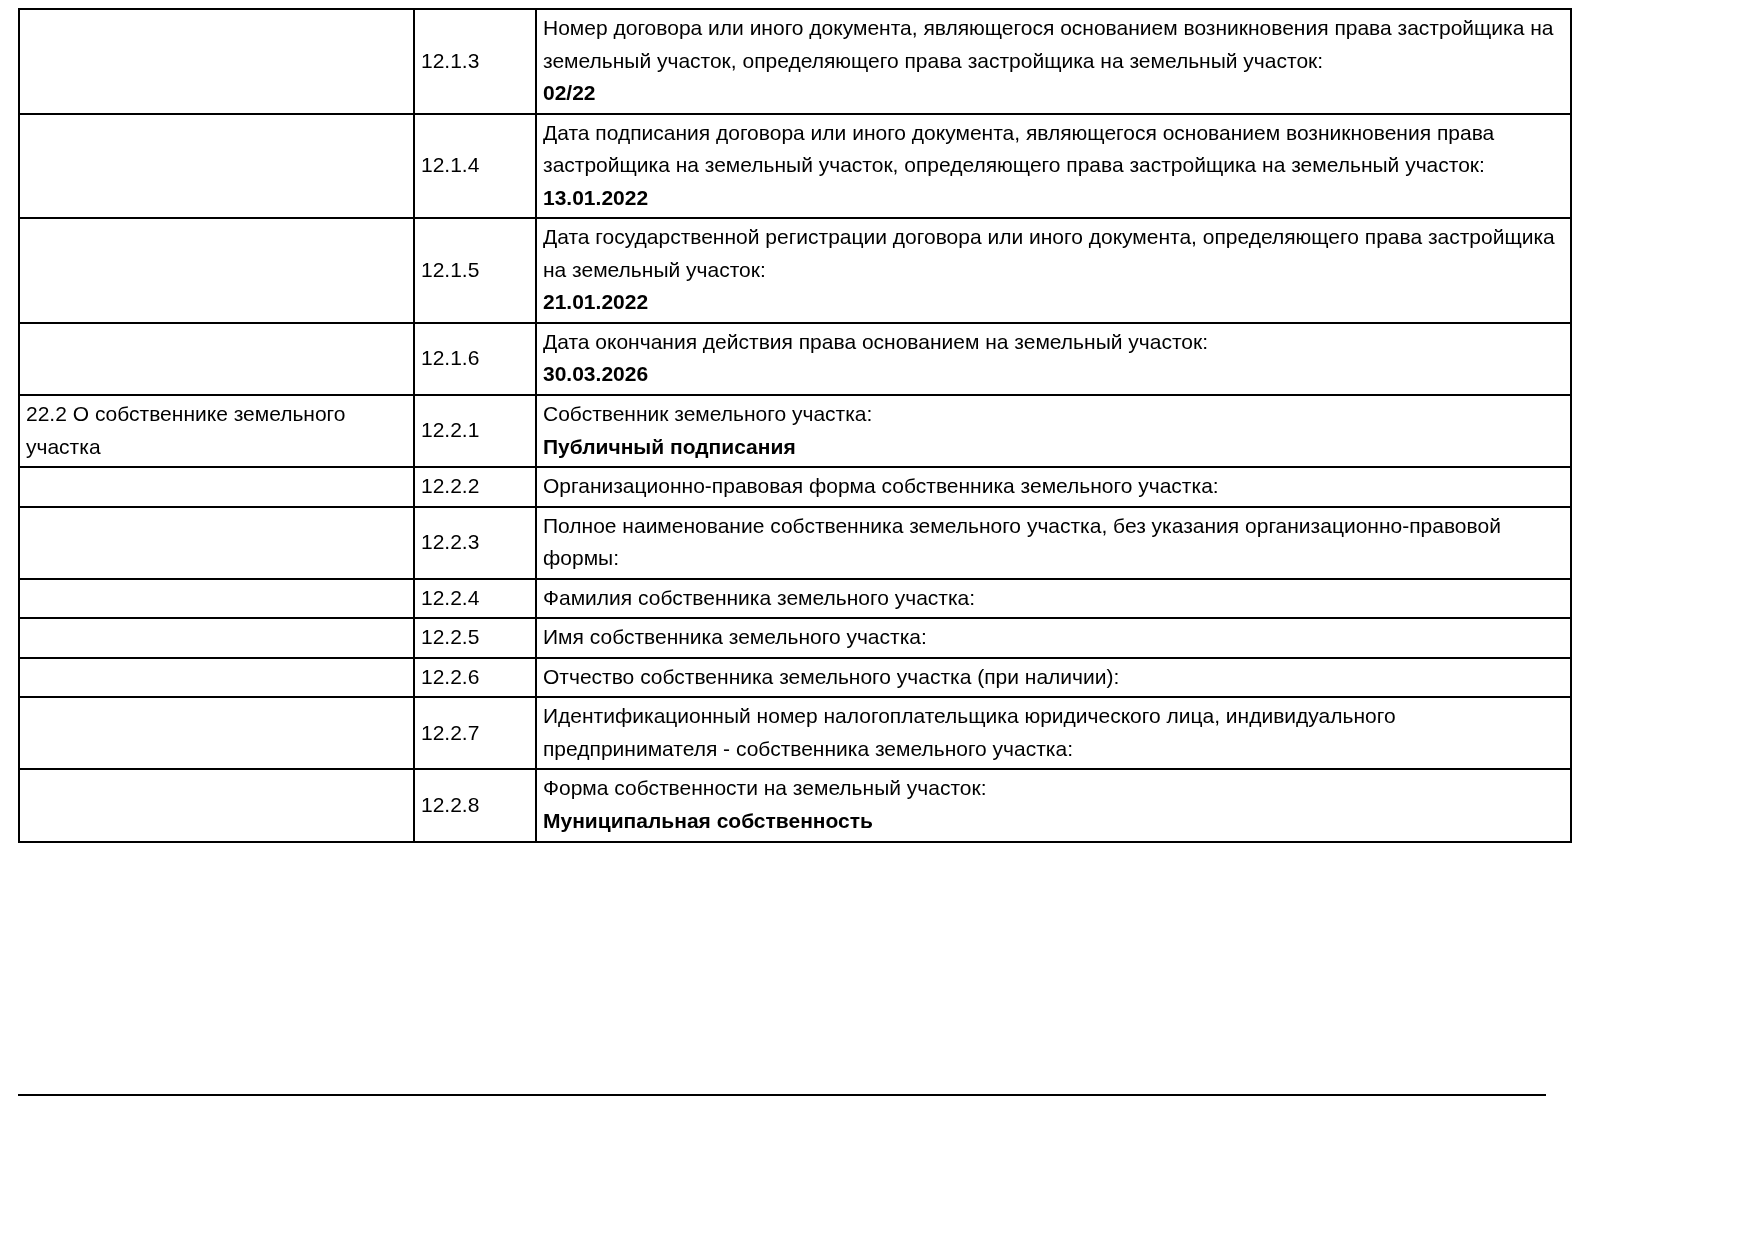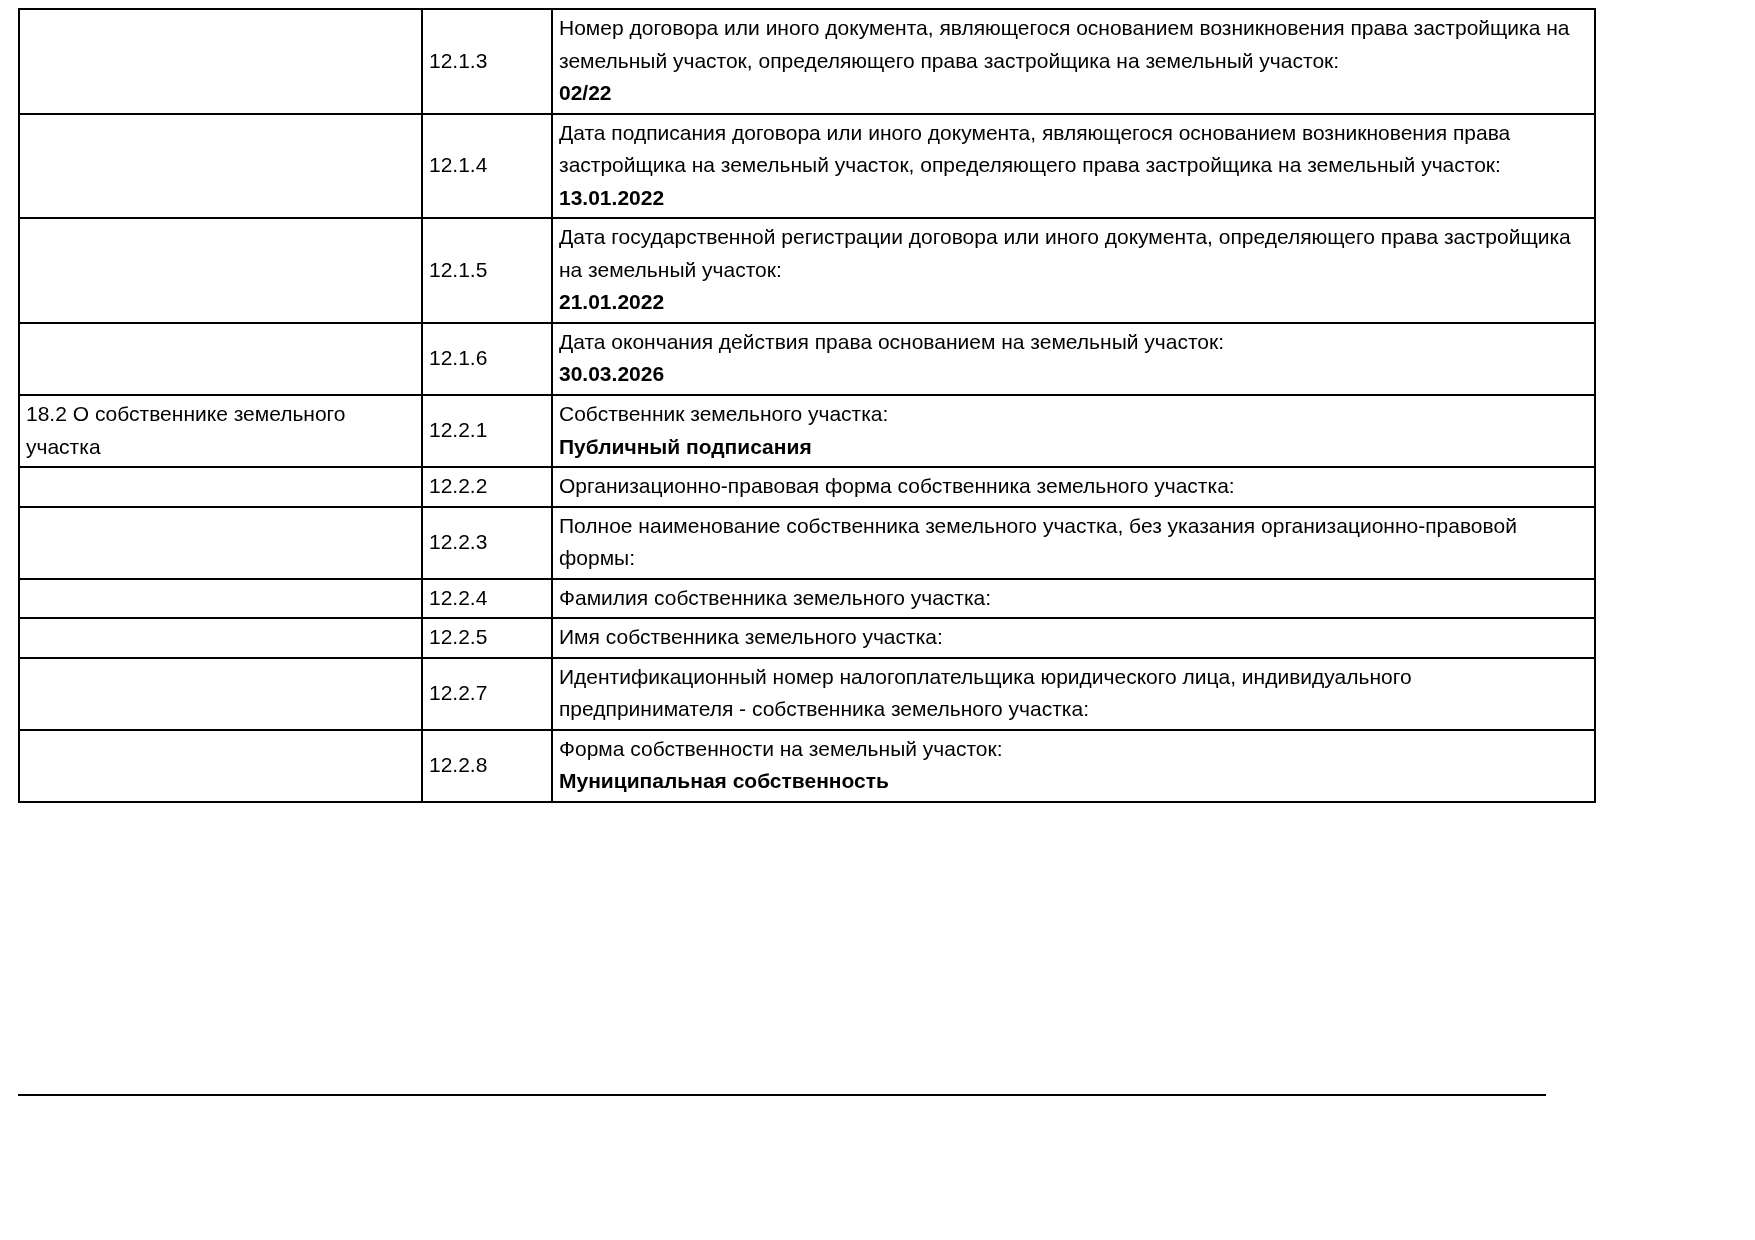--- a/index.html
+++ b/index.html
@@ -26,21 +26,21 @@
     top: 8px;
     border-collapse: collapse;
     table-layout: fixed;
     width: 1528px;
     background: #ffffff;
   }
   table.decl td {
     border: 2px solid #000000;
     font-size: 21px;
     line-height: 1.55;
-    padding: 2px 12px 3px 6px;
+    padding: 2px 4px 3px 6px;
     word-wrap: break-word;
   }
   td.col-section {
     width: 383px;
     vertical-align: top;
   }
   td.col-num {
     width: 110px;
     vertical-align: middle;
     padding-left: 5px;
@@ -128,21 +128,21 @@
       </td>
     </tr>
 
 
 
 
 
 
     <tr>
       <td class="col-section">
-        <span class="cell-label">18.2 О собственнике земельного участка</span>
+        <span class="cell-label">22.2 О собственнике земельного участка</span>
       </td>
       <td class="col-num">
         <span class="cell-label">12.2.1</span>
       </td>
       <td class="col-desc">
         <span class="cell-label">Собственник земельного участка:</span>
         <span class="cell-value">Публичный подписания</span>
       </td>
     </tr>
 
@@ -191,20 +191,32 @@
       </td>
       <td class="col-num">
         <span class="cell-label">12.2.5</span>
       </td>
       <td class="col-desc">
         <span class="cell-label">Имя собственника земельного участка:</span>
 
       </td>
     </tr>
 
+    <tr>
+      <td class="col-section">
+        <span class="cell-label"></span>
+      </td>
+      <td class="col-num">
+        <span class="cell-label">12.2.6</span>
+      </td>
+      <td class="col-desc">
+        <span class="cell-label">Отчество собственника земельного участка (при наличии):</span>
+
+      </td>
+    </tr>
 
     <tr>
       <td class="col-section">
         <span class="cell-label"></span>
       </td>
       <td class="col-num">
         <span class="cell-label">12.2.7</span>
       </td>
       <td class="col-desc">
         <span class="cell-label">Идентификационный номер налогоплательщика юридического лица, индивидуального предпринимателя - собственника земельного участка:</span>

